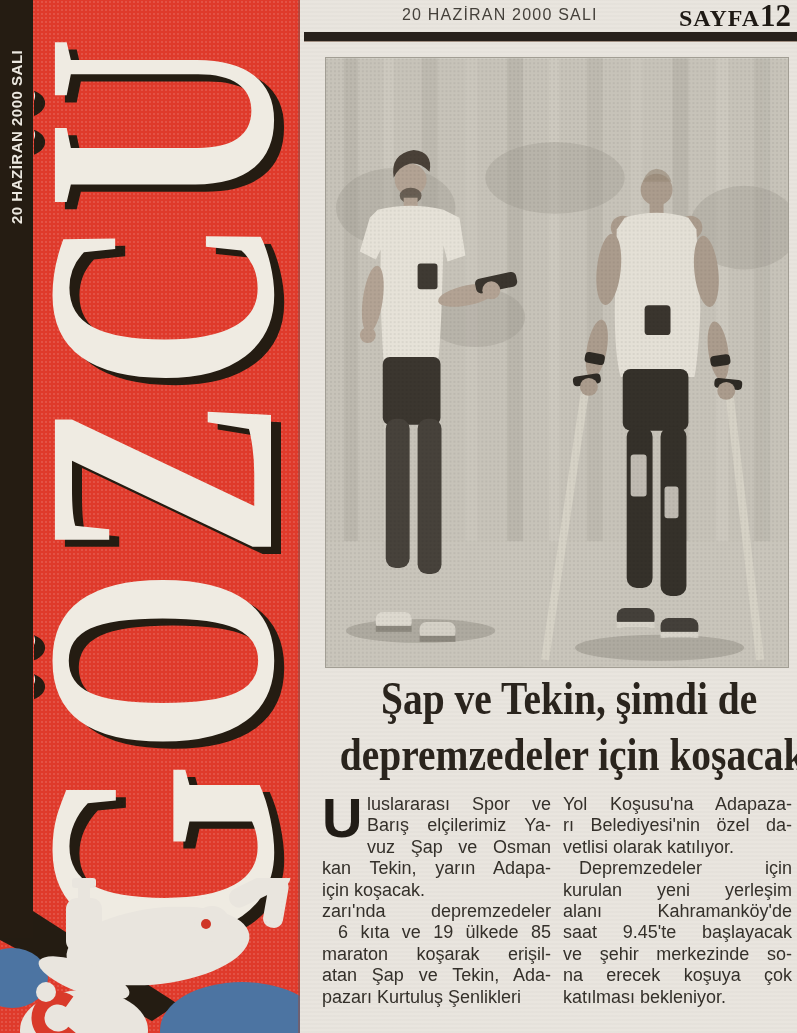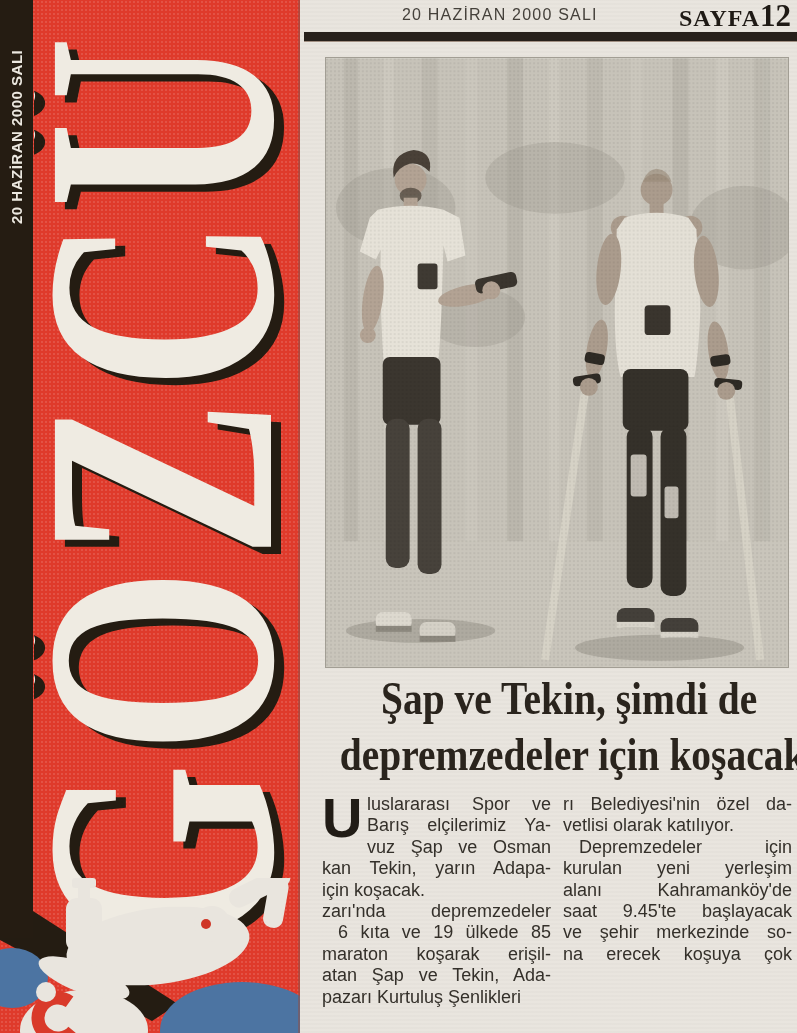--- a/index.html
+++ b/index.html
@@ -197,26 +197,28 @@
             <div class="bl end">için koşacak.</div>
             <div class="bl">zarı'nda depremzedeler</div>
             <div class="bl ind">6 kıta ve 19 ülkede 85</div>
             <div class="bl">maraton koşarak erişil-</div>
             <div class="bl">atan Şap ve Tekin, Ada-</div>
             <div class="bl end">pazarı Kurtuluş Şenlikleri</div>
           </div>
       </div>
       <div class="col">
         <div>
+            <div class="bl">Yol Koşusu'na Adapaza-</div>
             <div class="bl">rı Belediyesi'nin özel da-</div>
             <div class="bl end">vetlisi olarak katılıyor.</div>
             <div class="bl ind">Depremzedeler için</div>
             <div class="bl">kurulan yeni yerleşim</div>
             <div class="bl">alanı Kahramanköy'de</div>
             <div class="bl">saat 9.45'te başlayacak</div>
             <div class="bl">ve şehir merkezinde so-</div>
             <div class="bl">na erecek koşuya çok</div>
+            <div class="bl end">katılması bekleniyor.</div>
           </div>
       </div>
     </div>
 
   </div>
 </div>
 
 </body></html>

